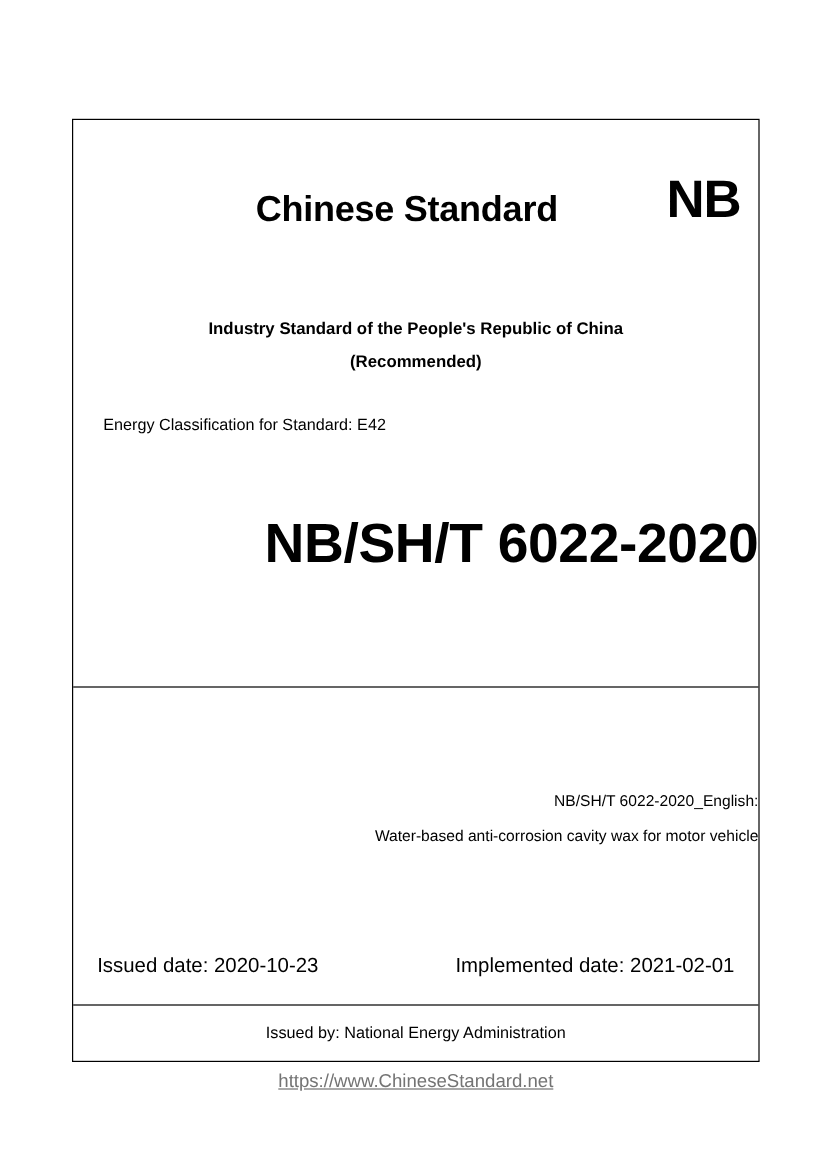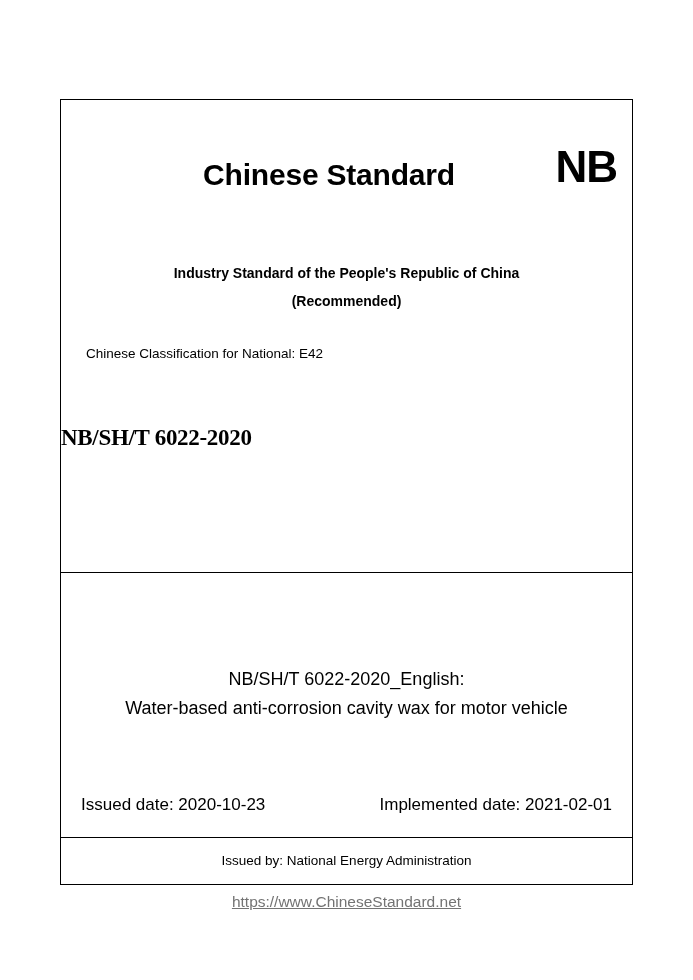--- a/index.html
+++ b/index.html
@@ -44,21 +44,21 @@
     height: 473px;
     border-bottom: 1.4px solid #000;
     box-sizing: border-box;
   }
   .title-row {
     position: relative;
     height: 120px;
   }
   .chinese-standard {
     position: absolute;
-    left: 8px;
+    left: 18px;
     top: 58px;
     width: 520px;
     text-align: center;
     font-size: 30px;
     font-weight: bold;
     letter-spacing: -0.2px;
   }
   .nb-logo {
     position: absolute;
     right: 15px;
@@ -81,39 +81,38 @@
     position: absolute;
     top: 246px;
     left: 25px;
     font-size: 13.5px;
   }
   .std-number {
     position: absolute;
     top: 325px;
     left: 0;
     width: 100%;
-    text-align: left;
-    font-size: 23px;
+    text-align: right;
+    font-size: 46px;
     font-weight: bold;
     letter-spacing: -0.3px;
-    font-family: Liberation Serif, serif;
   }
   .lower-section {
     position: relative;
     height: 265px;
     border-bottom: 1.4px solid #000;
     box-sizing: border-box;
   }
   .doc-title {
     position: absolute;
-    top: 92px;
+    top: 80px;
     left: 0;
     width: 100%;
-    text-align: center;
-    font-size: 18px;
+    text-align: right;
+    font-size: 13px;
     line-height: 29px;
   }
   .dates-row {
     position: absolute;
     bottom: 22px;
     left: 0;
     width: 100%;
     box-sizing: border-box;
     padding: 0 20px;
     display: flex;
@@ -151,21 +150,21 @@
       <div class="title-row">
         <div class="chinese-standard">Chinese Standard</div>
         <div class="nb-logo">NB</div>
       </div>
 
       <div class="industry-line">
         <div>Industry Standard of the People's Republic of China</div>
         <div>(Recommended)</div>
       </div>
 
-      <div class="classification">Chinese Classification for National: E42</div>
+      <div class="classification">Energy Classification for Standard: E42</div>
 
       <div class="std-number">NB/SH/T 6022-2020</div>
 
     </div>
 
     <div class="lower-section">
 
       <div class="doc-title">
         <div>NB/SH/T 6022-2020_English:</div>
         <div>Water-based anti-corrosion cavity wax for motor vehicle</div>

